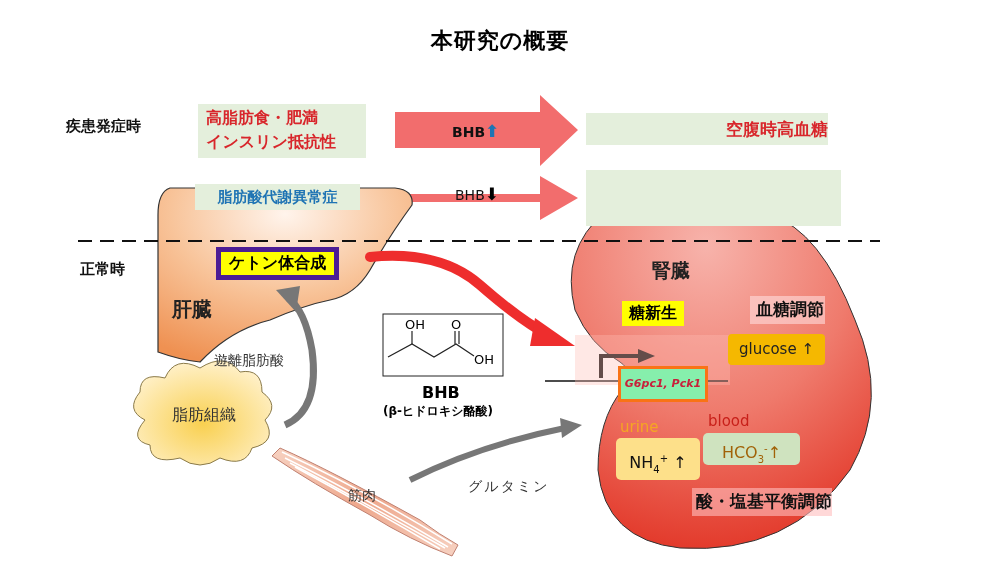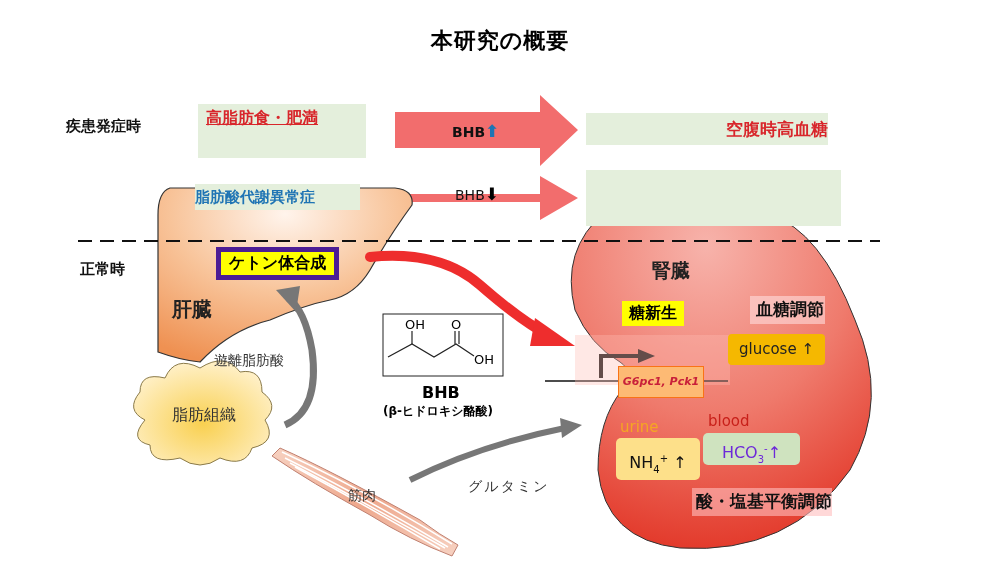--- a/index.html
+++ b/index.html
@@ -86,25 +86,26 @@
   <rect x="575" y="335" width="155" height="50" fill="rgba(255,190,180,0.35)"></rect>
   <rect x="692" y="488" width="140" height="28" fill="rgba(255,190,190,0.6)"></rect>
   <rect x="750" y="296" width="75" height="28" fill="rgba(255,220,220,0.6)"></rect>
 </svg>
 
 <div class="abs title">本研究の概要</div>
 
 <div class="abs lbl" style="left:66px;top:117px;">疾患発症時</div>
 <div class="abs lbl" style="left:80px;top:260px;">正常時</div>
 
-<div class="abs gbox red" style="left:198px;top:104px;width:168px;height:54px;padding:2px 8px;box-sizing:border-box;font-size:16px;line-height:24px;text-decoration:underline;">
+<div class="abs gbox red" style="left:198px;top:104px;width:168px;height:54px;padding:2px 8px;box-sizing:border-box;font-size:16px;line-height:24px;">
   <div>高脂肪食・肥満</div>
+  <div>インスリン抵抗性</div>
 </div>
 
-<div class="abs gbox blue" style="left:195px;top:184px;width:165px;height:26px;text-align:left;font-size:15px;line-height:26px;">脂肪酸代謝異常症</div>
+<div class="abs gbox blue" style="left:195px;top:184px;width:165px;height:26px;text-align:center;font-size:15px;line-height:26px;">脂肪酸代謝異常症</div>
 
 <div class="abs" style="left:452px;top:121px;font-size:14px;font-weight:bold;color:#111;">
   <span>BHB</span><span style="color:#1f74b4;font-size:17px;">⬆</span>
 </div>
 <div class="abs" style="left:455px;top:184px;font-size:14px;color:#111;">
   <span>BHB</span><span style="color:#000;font-size:17px;">⬇</span>
 </div>
 
 <div class="abs gbox red" style="left:586px;top:113px;width:242px;height:32px;text-align:right;line-height:32px;font-size:17px;">空腹時高血糖</div>
 <div class="abs gbox blue" style="left:586px;top:170px;width:255px;height:56px;text-align:center;font-size:17px;line-height:26px;padding-top:3px;box-sizing:border-box;">
@@ -121,23 +122,23 @@
 <div class="abs" style="left:405px;top:317px;font-size:13px;">OH</div>
 <div class="abs" style="left:451px;top:317px;font-size:13px;">O</div>
 <div class="abs" style="left:474px;top:352px;font-size:13px;">OH</div>
 <div class="abs" style="left:422px;top:383px;font-size:16px;font-weight:bold;">BHB</div>
 <div class="abs" style="left:383px;top:403px;font-size:12px;font-weight:bold;">(β-ヒドロキシ酪酸)</div>
 
 <div class="abs organ" style="left:652px;top:258px;font-size:19px;">腎臓</div>
 <div class="abs yellow" style="left:622px;top:301px;padding:2px 7px;border:none;font-size:16px;">糖新生</div>
 <div class="abs" style="left:756px;top:298px;font-size:17px;font-weight:bold;color:#111;">血糖調節</div>
 <div class="abs" style="left:728px;top:334px;width:97px;height:31px;background:#f5b800;border-radius:4px;text-align:center;line-height:31px;font-size:15px;color:#222;">glucose ↑</div>
-<div class="abs" style="left:618px;top:366px;width:84px;height:30px;background:#fdba74;border:1px solid #f97316;text-align:center;line-height:30px;font-size:11px;font-style:italic;font-weight:bold;color:#c8203a;">G6pc1, Pck1</div>
+<div class="abs" style="left:618px;top:366px;width:84px;height:30px;background:#86efac;border:3px solid #f97316;text-align:center;line-height:30px;font-size:11px;font-style:italic;font-weight:bold;color:#c8203a;">G6pc1, Pck1</div>
 
 <div class="abs" style="left:620px;top:418px;font-size:15px;color:#f5a623;">urine</div>
 <div class="abs" style="left:708px;top:412px;font-size:15px;color:#c8201a;">blood</div>
 <div class="abs" style="left:616px;top:438px;width:84px;height:42px;background:#fde08a;border-radius:5px;text-align:center;line-height:42px;font-size:16px;color:#111;">
   <span>NH</span><sub style="font-size:10px;">4</sub><sup style="font-size:10px;">+</sup><span> ↑</span>
 </div>
-<div class="abs" style="left:703px;top:433px;width:97px;height:32px;background:#cfe3bf;border-radius:5px;text-align:center;line-height:32px;font-size:16px;color:#6d28d9;">
+<div class="abs" style="left:703px;top:433px;width:97px;height:32px;background:#cfe3bf;border-radius:5px;text-align:center;line-height:32px;font-size:16px;color:#a16207;">
   <span>HCO</span><sub style="font-size:10px;">3</sub><sup style="font-size:10px;">-</sup><span>↑</span>
 </div>
 <div class="abs" style="left:696px;top:490px;font-size:17px;font-weight:bold;color:#111;">酸・塩基平衡調節</div>
 
 </body></html>

